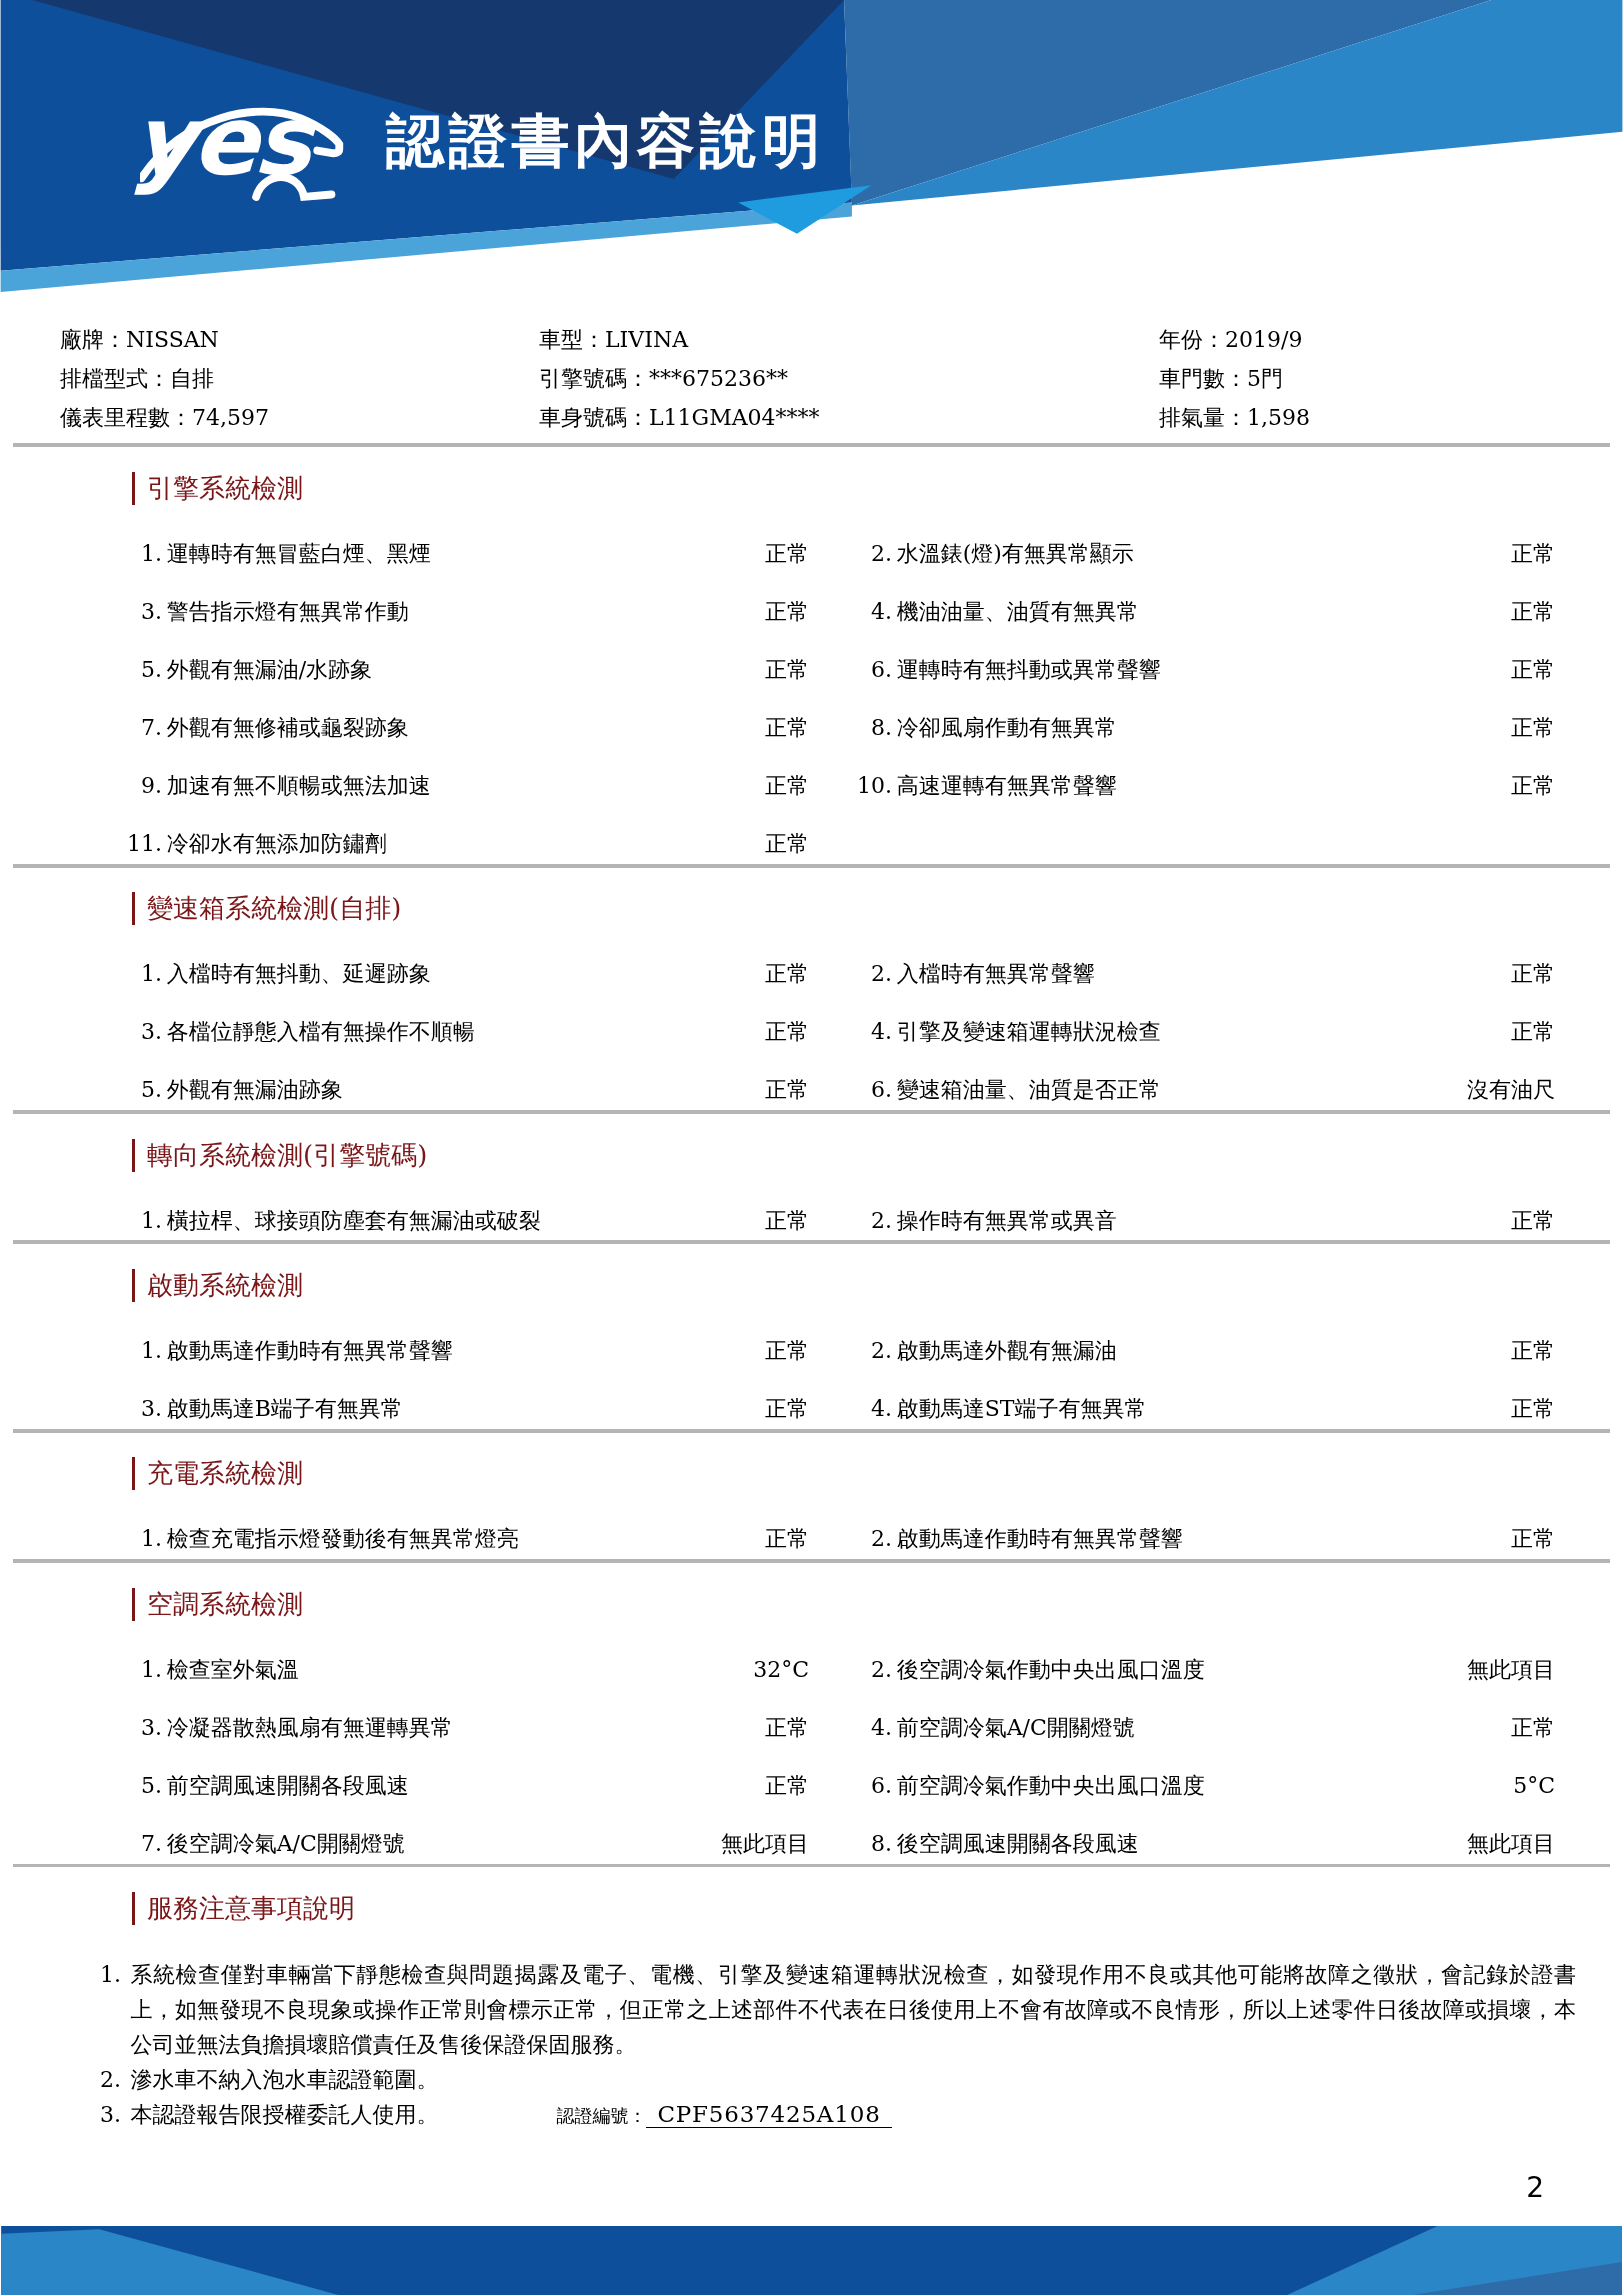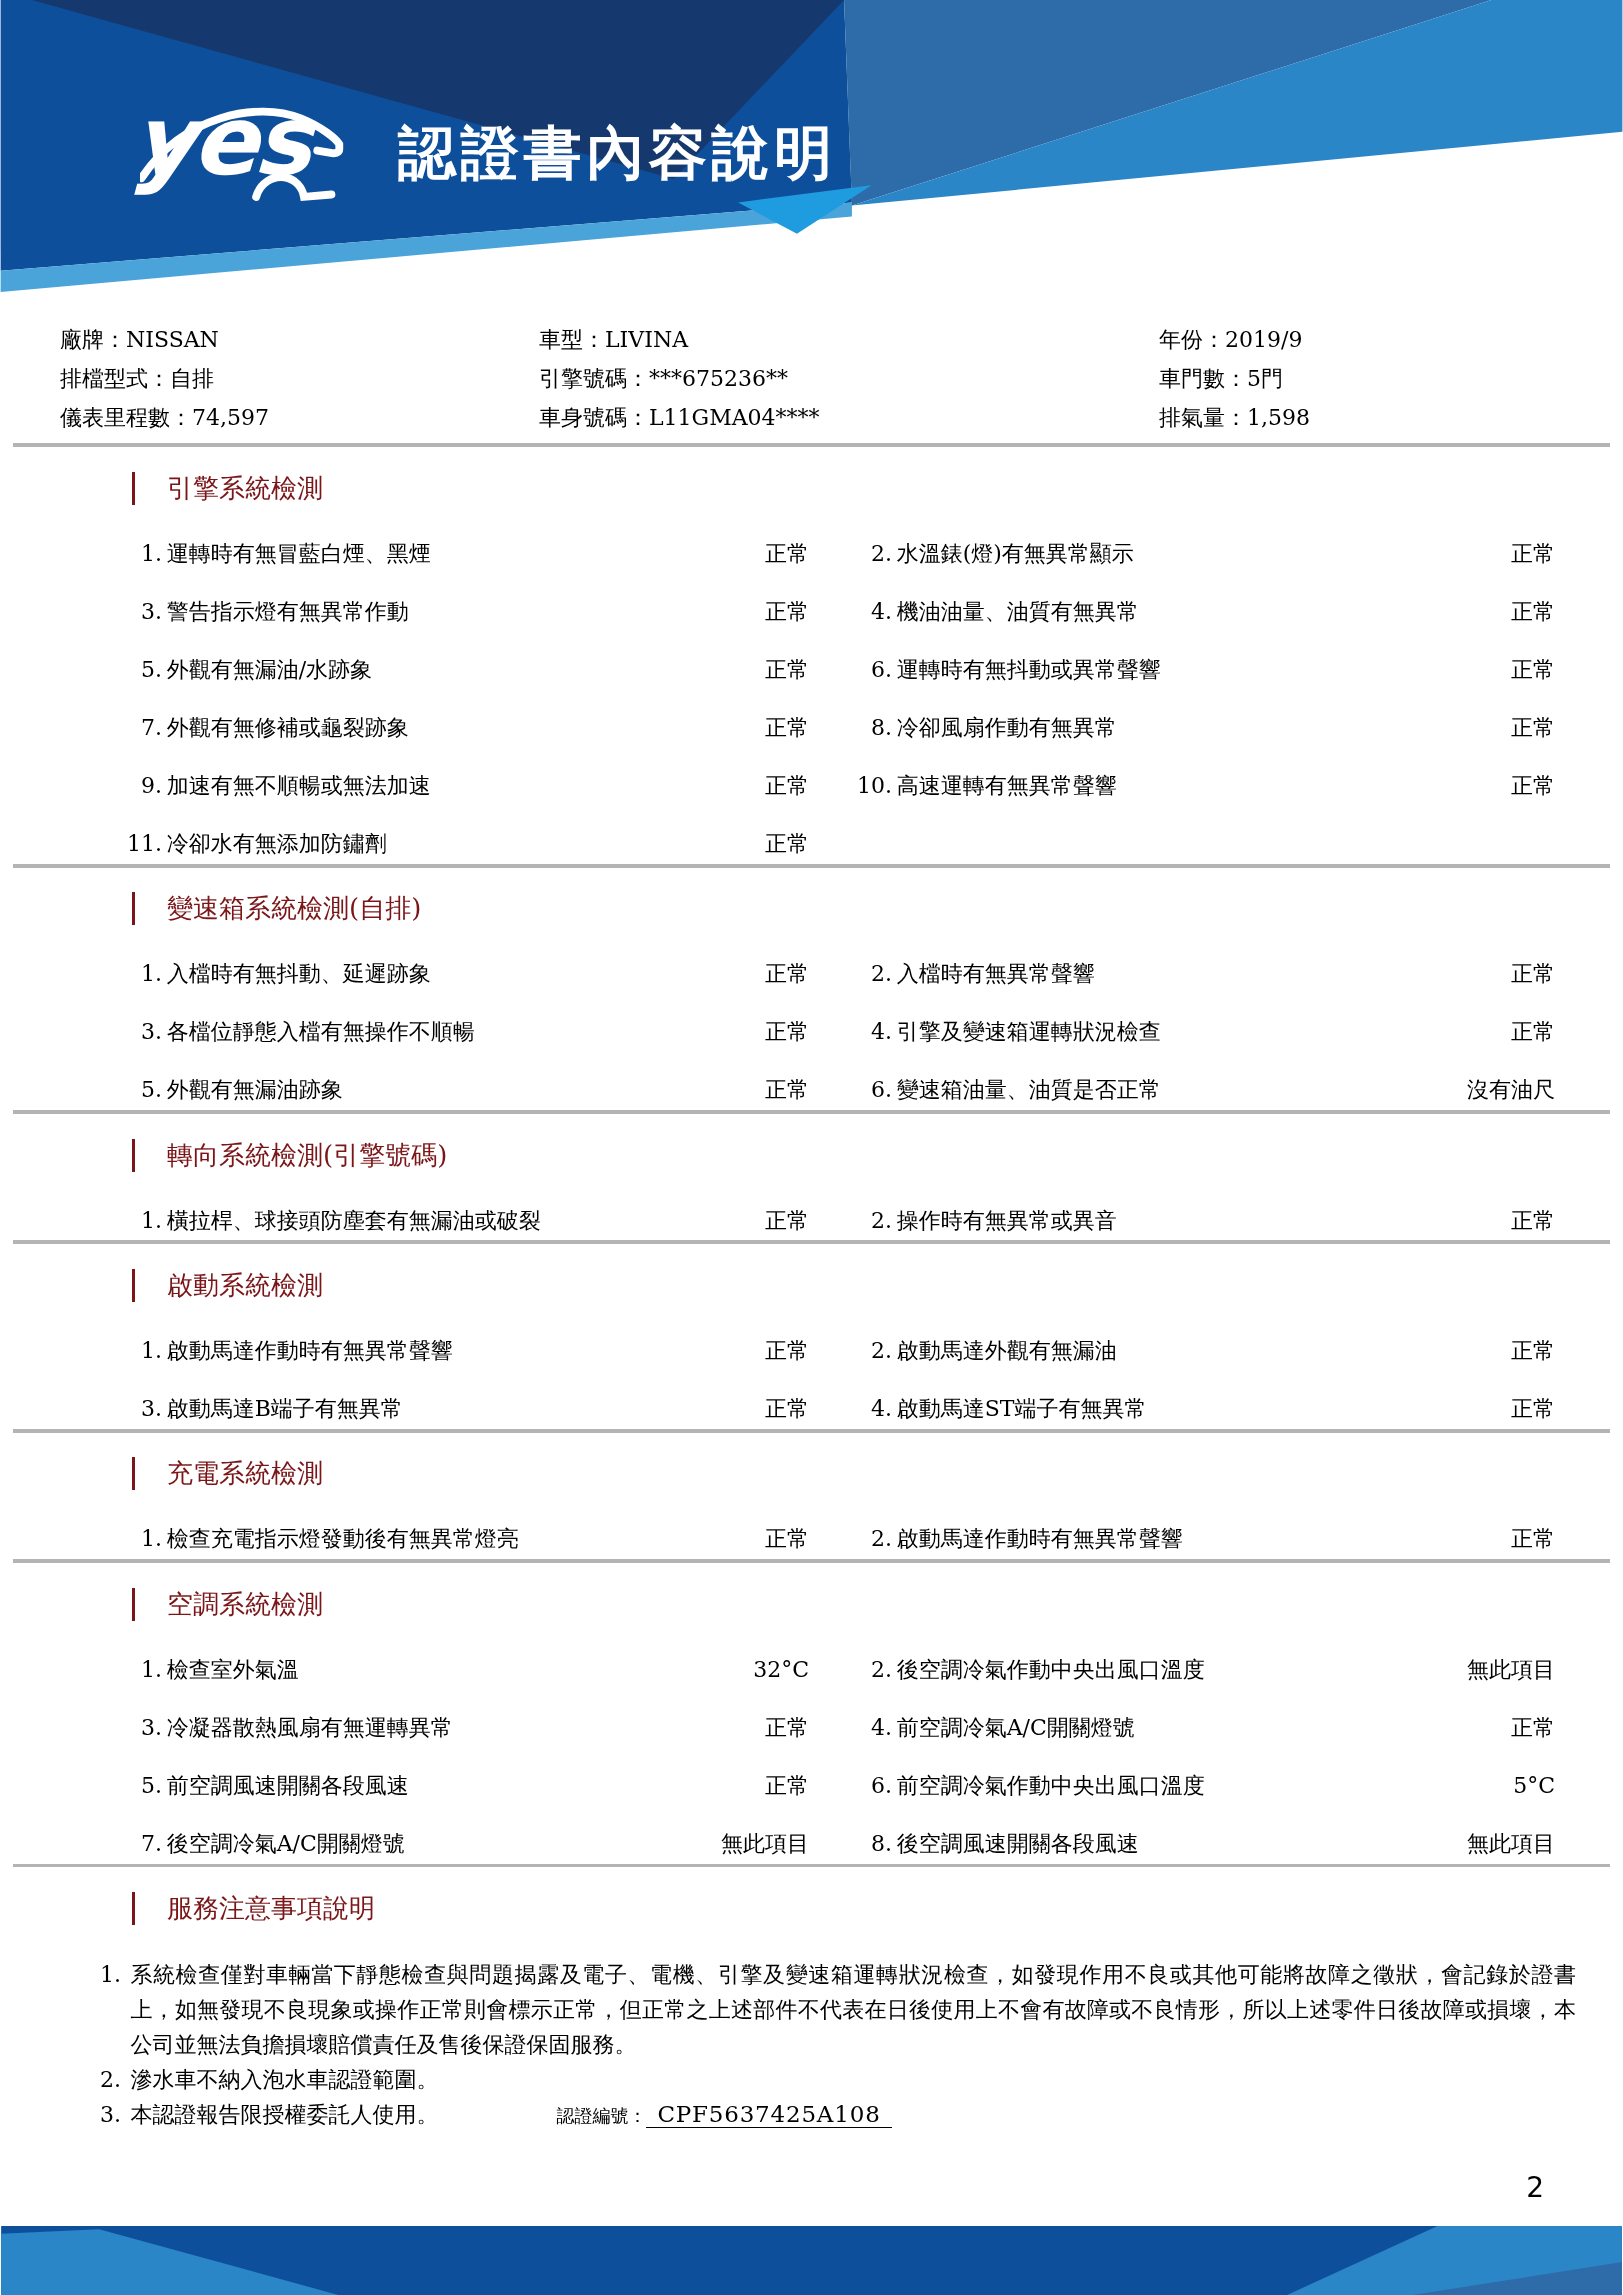--- a/index.html
+++ b/index.html
@@ -17,36 +17,36 @@
   .header{position:absolute;left:0;top:0;width:1623px;height:306px;}
   .header svg{position:absolute;left:0;top:0;}
   .logo{position:absolute;left:140px;top:93px;}
   .logo-text{
     font-family:"DejaVu Sans", sans-serif; font-style:italic; font-weight:bold;
     font-size:96px; color:#fff; letter-spacing:-3.1px; display:inline-block;
     transform:skewX(-6deg); line-height:1;
   }
   .car-svg{position:absolute;left:224px;top:-49px;}
   .page-title{
-    position:absolute; left:386px; top:108px; margin:12px;
+    position:absolute; left:386px; top:108px; margin:0;
     font-family:"DejaVu Sans", sans-serif; font-weight:bold;
     font-size:58px; line-height:66px; color:#fff; letter-spacing:4.7px;
   }
   
   .info{
     padding:14px 0 0 60px;
     display:grid; grid-template-columns:479px 620px 1fr;
     font-size:22px;
   }
   .info-cell{height:39px; line-height:39px; white-space:nowrap;}
   .sep{height:3.9px;background:var(--divider-gray);margin:0 12.6px;}
   .first-sep{margin-top:6.3px;}
   
   .section-title{
-    margin:23.6px 0 0 101px; display:flex; align-items:center; gap:32px;
+    margin:23.6px 0 0 101px; display:flex; align-items:center; gap:12px;
     color:var(--title-red); font-size:26px; line-height:35px; white-space:nowrap;padding-left:31px;
   }
   .title-bar{width:3.1px;height:33px;background:var(--title-red);flex:none;}
   .section-items{
     margin-top:35px;
     display:grid; grid-template-columns:691px 707px; column-gap:39px;
     row-gap:33px; padding:0 0 7.9px 118px; font-size:22px;
   }
   .item{display:flex; align-items:baseline; line-height:25px; white-space:nowrap;}
   .item-num{width:44px;text-align:right;flex:none;}

